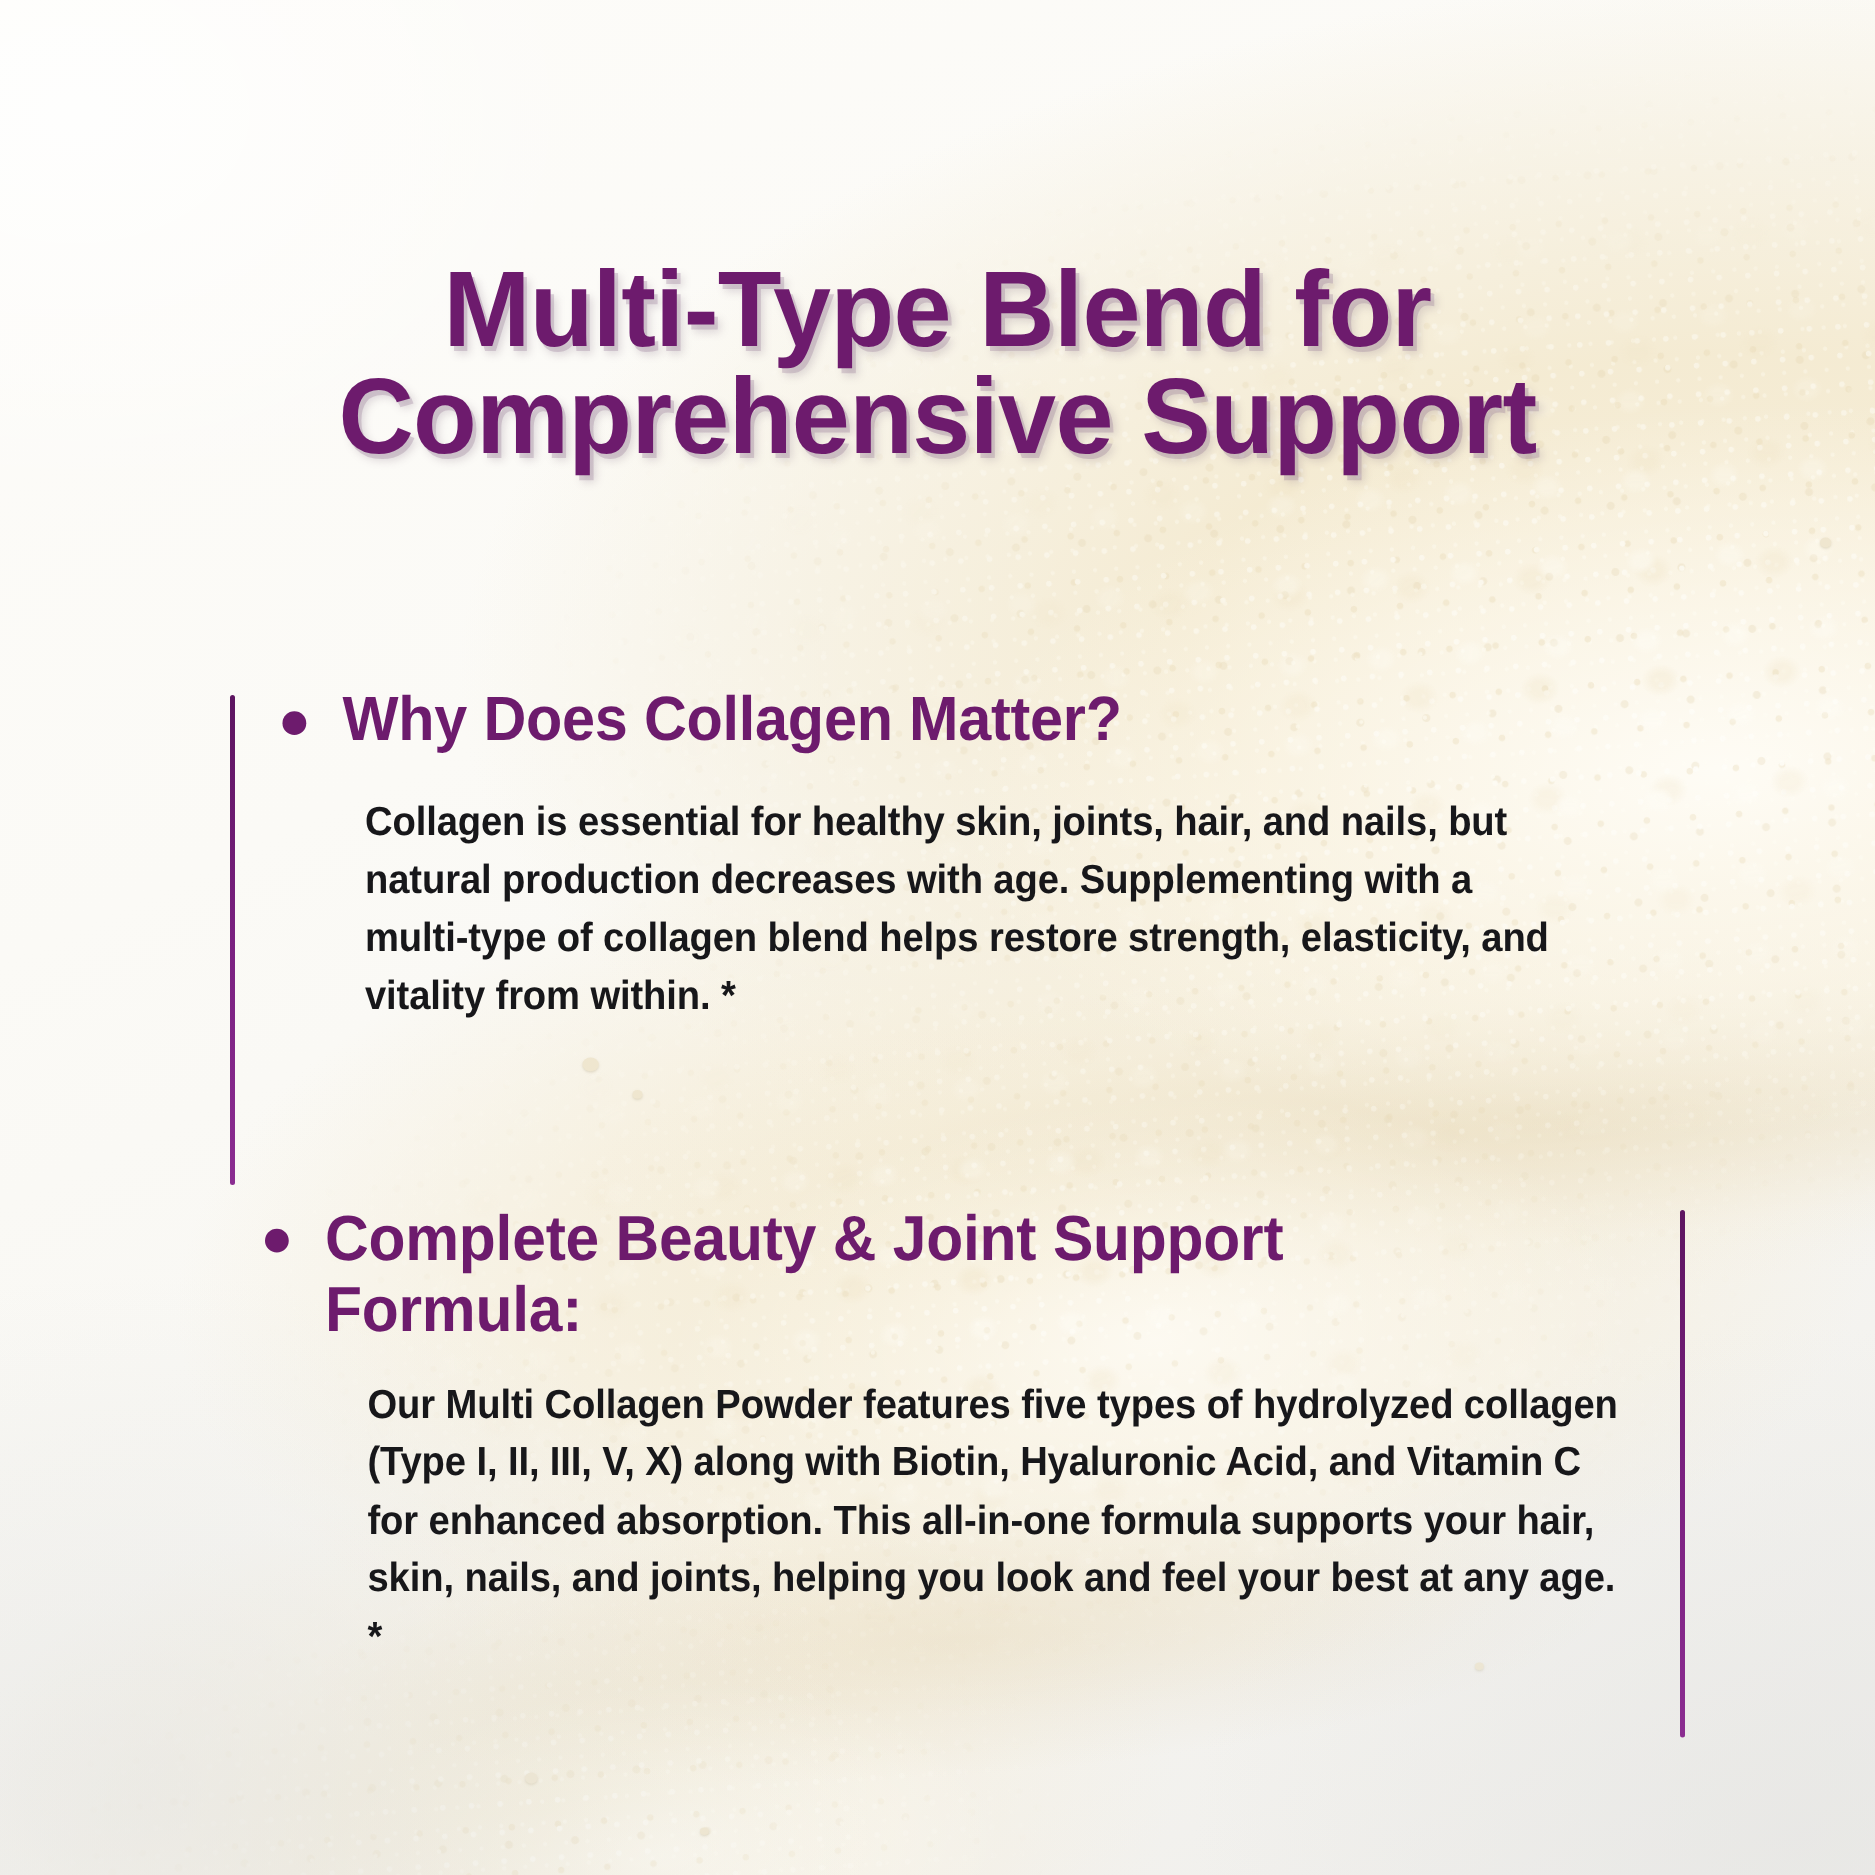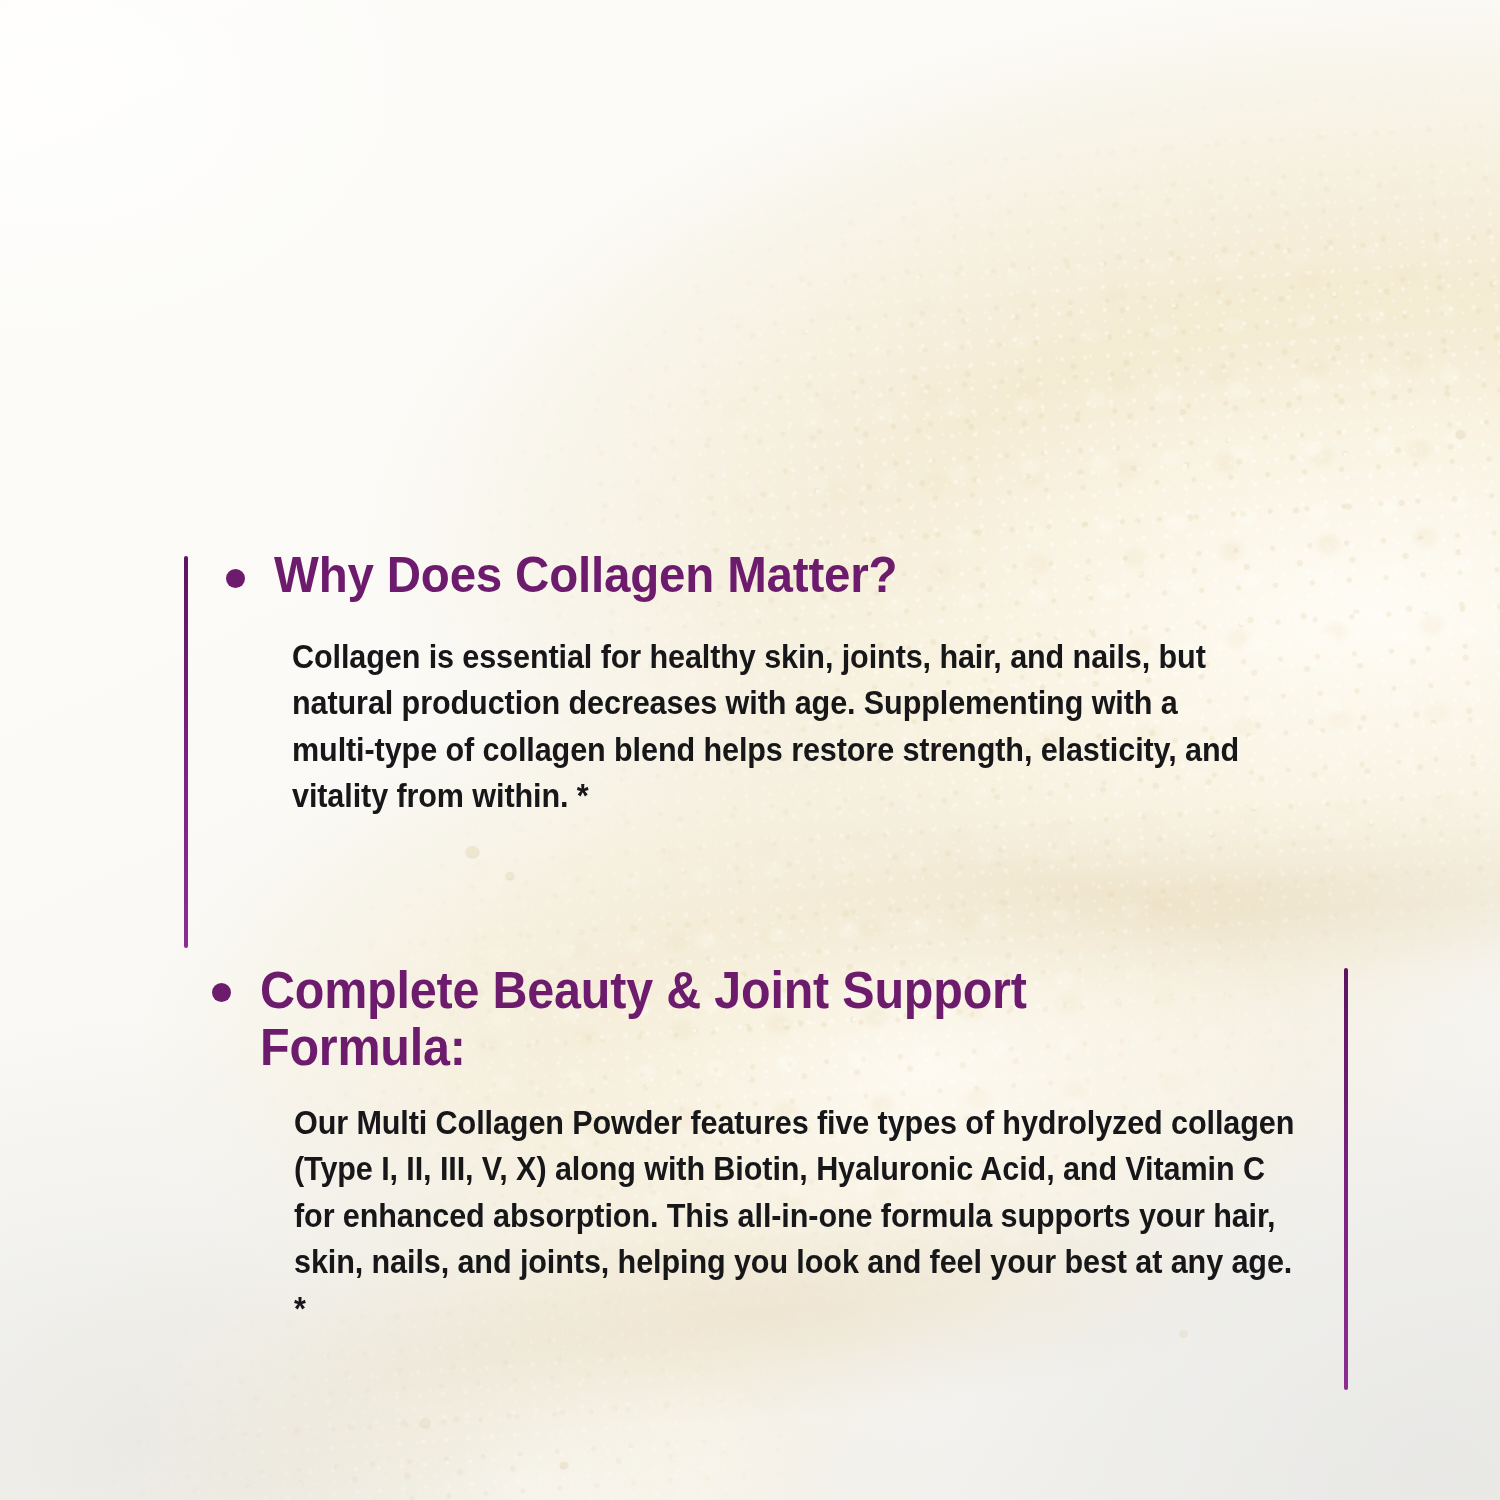--- a/index.html
+++ b/index.html
@@ -297,20 +297,24 @@
   <div class="stray-speck" style="left:506px; top:872px; width:8px; height:7px;"></div>
   <div class="stray-speck" style="left:420px; top:1418px; width:10px; height:9px;"></div>
   <div class="stray-speck" style="left:560px; top:1462px; width:7px; height:6px;"></div>
   <div class="stray-speck" style="left:1456px; top:430px; width:9px; height:8px;"></div>
   <div class="stray-speck" style="left:1180px; top:1330px; width:7px; height:6px;"></div>
 
   <div class="surface-shade"></div>
 
   <div class="content">
 
+    <div class="title-block">
+      <div class="title-line l1">Multi-Type Blend for</div>
+      <div class="title-line l2">Comprehensive Support</div>
+    </div>
 
     <div class="vrule vrule-left"></div>
     <div class="vrule vrule-right"></div>
 
     <div class="section sec-1">
       <div class="bullet-row">
         <span class="bullet-dot"></span>
         <h2 class="sec-heading">Why Does Collagen Matter?</h2>
       </div>
       <p class="body-text p1">Collagen is essential for healthy skin, joints, hair, and nails, but natural production decreases with age. Supplementing with a multi-type of collagen blend helps restore strength, elasticity, and vitality from within. *</p>

